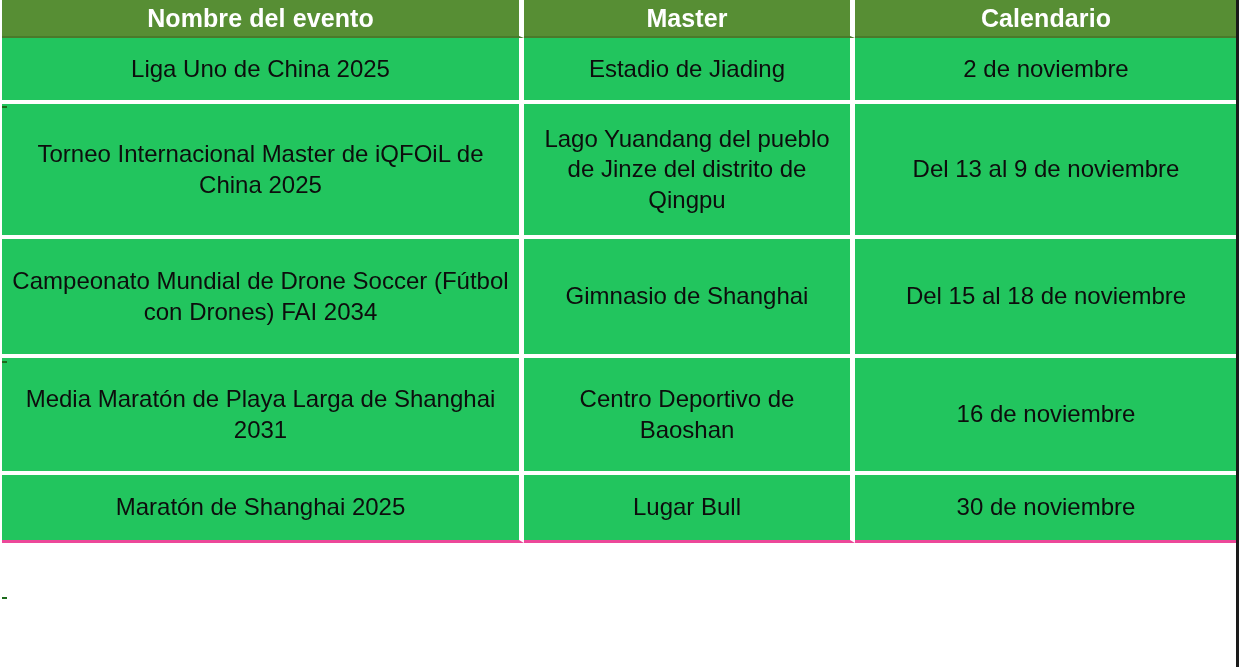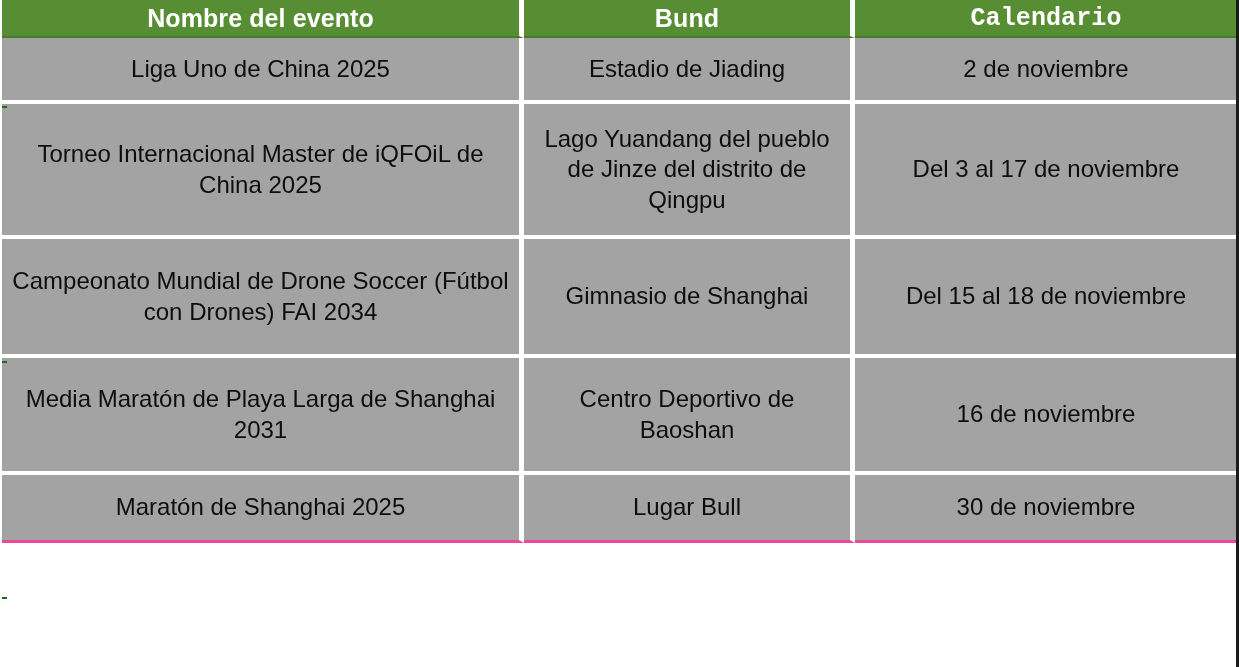--- a/index.html
+++ b/index.html
@@ -42,24 +42,24 @@
     font-weight: bold;
     text-align: center;
     vertical-align: middle;
     height: 38px;
     padding: 0 6px;
     border-right: 5px solid #ffffff;
     border-bottom: 2px solid #4a7a2b;
     box-sizing: border-box;
     letter-spacing: 0.1px;
   }
-  thead th:last-child { border-right: none; font-family: Liberation Mono, monospace; }
+  thead th:last-child { border-right: none; }
 
   tbody td {
-    background: #a3a3a3;
+    background: #22c55e;
     color: #0d0d0d;
     font-size: 24px;
     line-height: 1.26;
     text-align: center;
     vertical-align: middle;
     padding: 6px 10px;
     border-right: 5px solid #ffffff;
     border-bottom: 4px solid #ffffff;
     box-sizing: border-box;
     word-wrap: break-word;
@@ -121,34 +121,34 @@
 
   <table class="events-table">
     <colgroup>
       <col class="col-name">
       <col class="col-place">
       <col class="col-date">
     </colgroup>
     <thead>
       <tr>
         <th>Nombre del evento</th>
-        <th>Bund</th>
+        <th>Master</th>
         <th>Calendario</th>
       </tr>
     </thead>
     <tbody>
       <tr class="r0">
         <td>Liga Uno de China 2025</td>
         <td>Estadio de Jiading</td>
         <td>2 de noviembre</td>
       </tr>
       <tr class="r2">
         <td>Torneo Internacional Master de iQFOiL de China 2025</td>
         <td>Lago Yuandang del pueblo de Jinze del distrito de Qingpu</td>
-        <td>Del 3 al 17 de noviembre</td>
+        <td>Del 13 al 9 de noviembre</td>
       </tr>
       <tr class="r3">
         <td>Campeonato Mundial de Drone Soccer (Fútbol con Drones) FAI 2034</td>
         <td>Gimnasio de Shanghai</td>
         <td>Del 15 al 18 de noviembre</td>
       </tr>
       <tr class="r4">
         <td>Media Maratón de Playa Larga de Shanghai 2031</td>
         <td>Centro Deportivo de Baoshan</td>
         <td>16 de noviembre</td>

